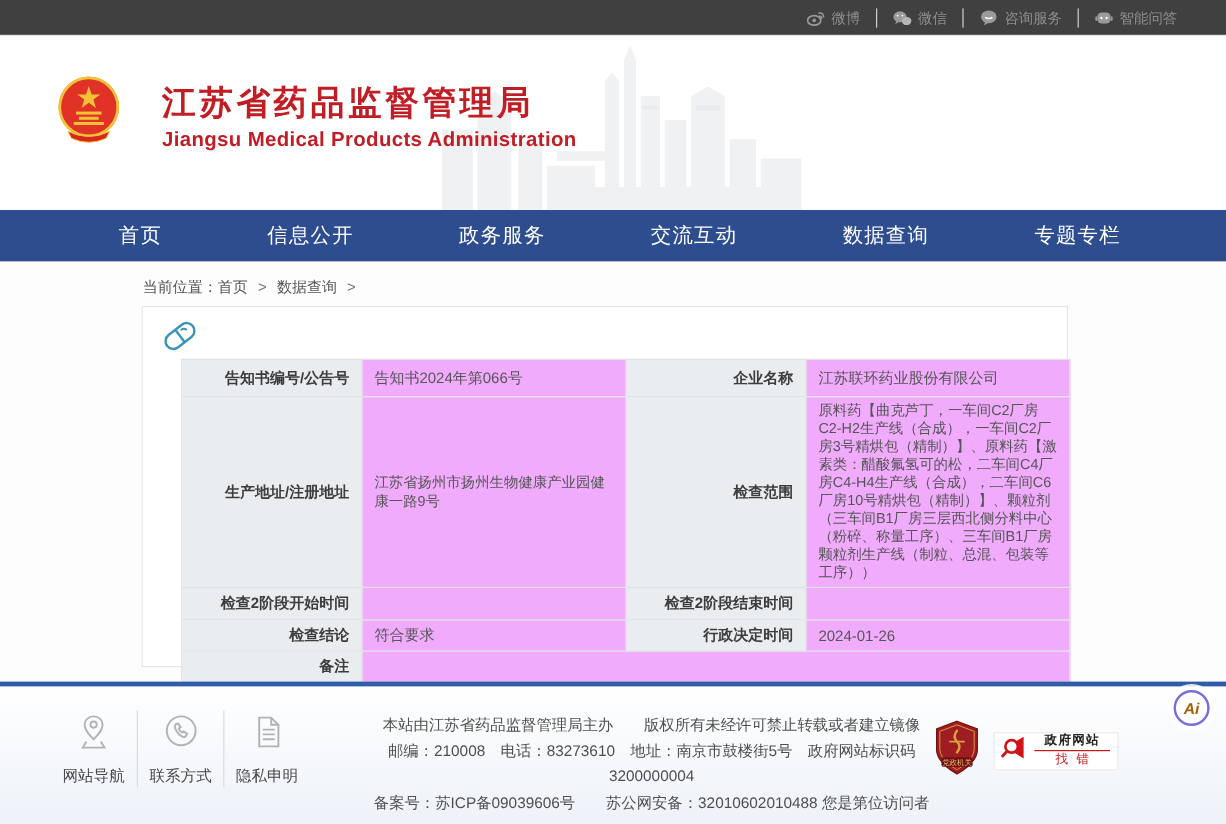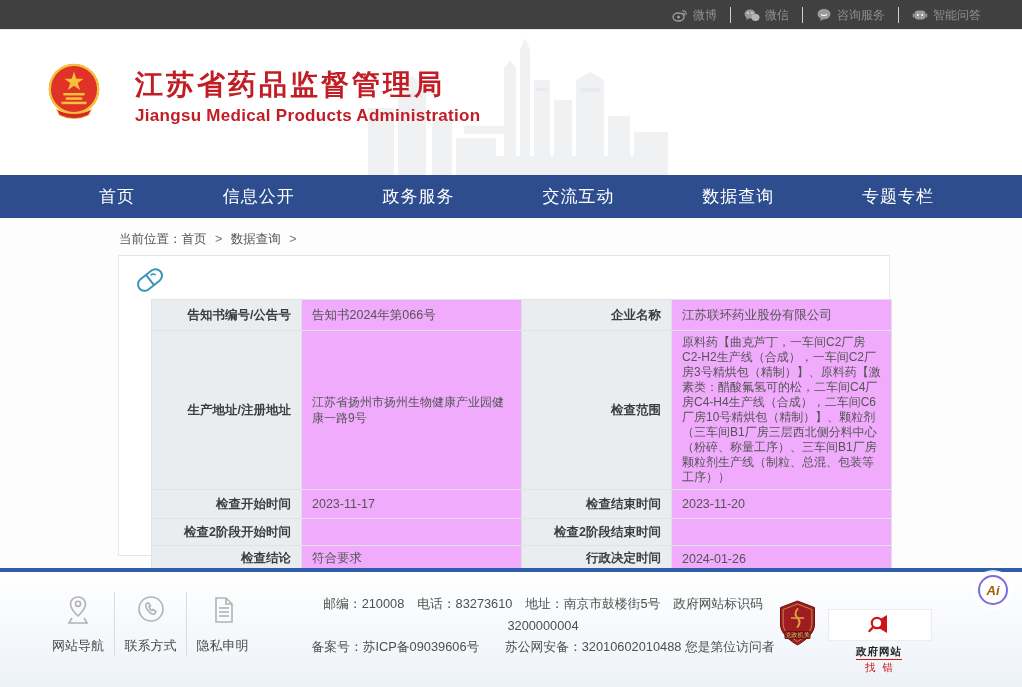--- a/index.html
+++ b/index.html
@@ -66,21 +66,21 @@
   .quick-item:not(:first-child){ border-left:1px solid #dcdcdc; }
   .quick-item .qlabel { font-size:13px; color:#4a4a4a; margin-top:7px; }
   .quick-item svg { display:inline-block; }
 
   .foot-text { position:absolute; left:288px; top:21px; width:510px; text-align:center;
     font-size:12.8px; color:#4f4f4f; line-height:21.5px; }
 
   .badges { position:absolute; right:90px; top:28px; display:flex; gap:12px; align-items:center; }
   .shield-badge { cursor:pointer; }
   .find-badge { width:104px; height:32px; background:#fff; border:1px solid #ececec;
-    display:flex; align-items:center; padding:2px 6px 2px 4px; gap:5px; cursor:pointer;flex-direction:column; }
+    display:flex; align-items:center; padding:2px 6px 2px 4px; gap:5px; cursor:pointer; }
   .find-text { display:flex; flex-direction:column; align-items:center; flex:1; }
   .find-text .t1 { font-size:10.5px; font-weight:bold; color:#222; letter-spacing:1px; line-height:13px; }
   .find-text .t2 { font-size:10.5px; color:#cf1418; letter-spacing:7px; text-indent:7px; line-height:13px;
     border-top:1px solid #cf1418; width:100%; text-align:center; margin-top:1px; padding-top:1px; }
 
   .ai-btn {
     position:absolute; right:14px; top:3px; width:30px; height:30px; border-radius:50%;
     background:#fff; border:2px solid #7a6ddc; color:#a16207; font-weight:bold; font-style:italic;
     font-size:13px; display:flex; align-items:center; justify-content:center; cursor:pointer;
     box-shadow:0 0 0 5px rgba(255,255,255,0.85), 0 1px 4px rgba(60,80,180,0.25);
@@ -222,26 +222,20 @@
           <td class="val">告知书2024年第066号</td>
           <td class="lbl">企业名称</td>
           <td class="val">江苏联环药业股份有限公司</td>
         </tr>
         <tr class="r2">
           <td class="lbl">生产地址/注册地址</td>
           <td class="val addr">江苏省扬州市扬州生物健康产业园健康一路9号</td>
           <td class="lbl">检查范围</td>
           <td class="val scope">原料药【曲克芦丁，一车间C2厂房C2-H2生产线（合成），一车间C2厂房3号精烘包（精制）】、原料药【激素类：醋酸氟氢可的松，二车间C4厂房C4-H4生产线（合成），二车间C6厂房10号精烘包（精制）】、颗粒剂（三车间B1厂房三层西北侧分料中心（粉碎、称量工序）、三车间B1厂房颗粒剂生产线（制粒、总混、包装等工序））</td>
         </tr>
-        <tr class="r3">
-          <td class="lbl">检查开始时间</td>
-          <td class="val">2023-11-17</td>
-          <td class="lbl">检查结束时间</td>
-          <td class="val">2023-11-20</td>
-        </tr>
         <tr class="r4">
           <td class="lbl">检查2阶段开始时间</td>
           <td class="val"></td>
           <td class="lbl">检查2阶段结束时间</td>
           <td class="val"></td>
         </tr>
         <tr class="r5">
           <td class="lbl">检查结论</td>
           <td class="val">符合要求</td>
           <td class="lbl">行政决定时间</td>
@@ -285,20 +279,21 @@
           <line x1="11" y1="14" x2="21" y2="14"></line>
           <line x1="11" y1="18" x2="21" y2="18"></line>
           <line x1="11" y1="22" x2="21" y2="22"></line>
         </svg>
       </span>
       <div class="qlabel">隐私申明</div>
     </div>
   </div>
 
   <div class="foot-text">
+    <div>本站由江苏省药品监督管理局主办　　版权所有未经许可禁止转载或者建立镜像</div>
     <div>邮编：210008　电话：83273610　地址：南京市鼓楼街5号　政府网站标识码3200000004</div>
     <div>备案号：苏ICP备09039606号　　苏公网安备：32010602010488 您是第位访问者</div>
   </div>
 
   <div class="badges">
     <div class="shield-badge">
       <svg width="37" height="46" viewBox="0 0 37 46">
         <path d="M18.5 1 L35.5 7.5 V25 C35.5 36 18.5 45 18.5 45 C18.5 45 1.5 36 1.5 25 V7.5 Z" fill="#9e1c22" stroke="#731015" stroke-width="1"></path>
         <path d="M18.5 4 L32.8 9.5 V24.5 C32.8 33.5 18.5 41.5 18.5 41.5 C18.5 41.5 4.2 33.5 4.2 24.5 V9.5 Z" fill="none" stroke="#d8a13c" stroke-width="0.8"></path>
         <path d="M18.5 9 q-4 5 0 9 q4 4 0 9" fill="none" stroke="#d8a13c" stroke-width="2" stroke-linecap="round"></path>

